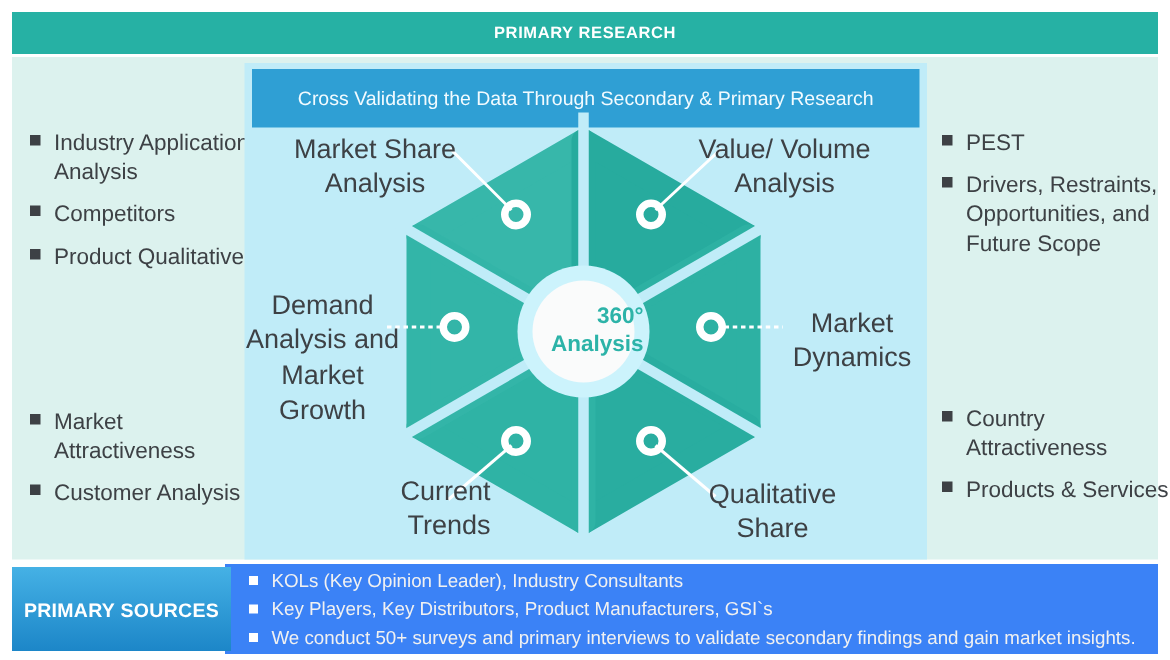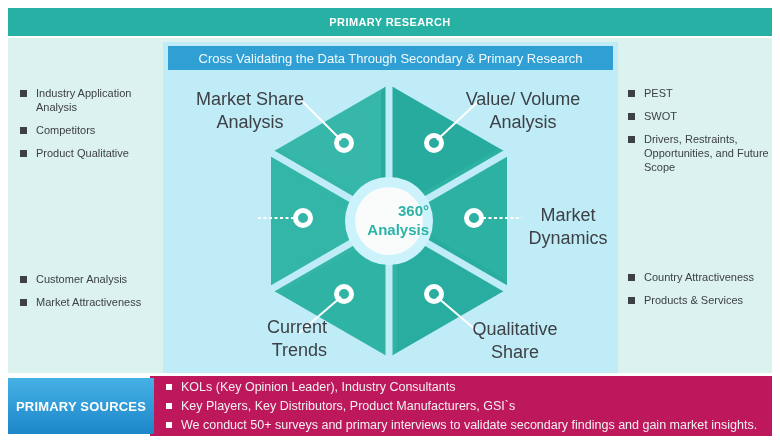--- a/index.html
+++ b/index.html
@@ -9,49 +9,49 @@
   
   .top-bar{position:absolute;left:8px;top:8px;width:764px;height:28px;background:#26b1a4;
            display:flex;align-items:center;justify-content:center;}
   .top-bar span{color:#ffffff;font-size:11px;font-weight:bold;letter-spacing:.4px;}
 
   
   .outer-panel{position:absolute;left:8px;top:38px;width:764px;height:335px;background:#dcf2ee;}
 
   
   .side-list{position:absolute;margin:0;padding:0;list-style:none;width:152px;}
-  .side-list li{display:flex;gap:9px;margin-bottom:9px;font-size:11px;line-height:1.28;color:#3d4145;}
+  .side-list li{display:flex;gap:9px;margin-bottom:9px;font-size:15px;line-height:1.28;color:#3d4145;}
   .sq{width:7px;height:7px;background:#3d4145;margin-top:4px;flex:0 0 auto;}
   .pos-lt{left:12px;top:48px;}
   .pos-lb{left:12px;top:234px;}
   .pos-rt{left:620px;top:48px;}
   .pos-rb{left:620px;top:232px;}
 
   
   .inner-panel{position:absolute;left:155px;top:4px;width:455px;height:331px;background:#c0ecf8;}
-  .diagram-title{position:absolute;left:5px;top:4px;right:5px;height:24px;background:#2f9fd4;
+  .diagram-title{position:absolute;left:5px;top:4px;right:5px;height:39px;background:#2f9fd4;
                  display:flex;align-items:center;justify-content:center;}
   .diagram-title span{color:#f2fbff;font-size:13px;}
 
   .hex-svg{position:absolute;left:66px;top:27px;}
 
   .center-label{position:absolute;left:186px;top:160px;width:80px;text-align:right;
                 color:#2cb3a8;font-weight:bold;font-size:15px;line-height:1.25;}
 
   .seg-label{position:absolute;text-align:center;font-size:18px;line-height:1.3;color:#3d4145;
              white-space:pre-line;}
   .lab-ms{left:17px;top:46px;width:140px;}
   .lab-vv{left:290px;top:46px;width:140px;}
   .lab-dm{left:-4px;top:150px;width:112px;}
   .lab-md{left:350px;top:162px;width:110px;}
   .lab-ct{left:54px;top:274px;width:110px;text-align:right;}
   .lab-qd{left:297px;top:276px;width:110px;}
 
   
-  .dark-box{position:absolute;left:150px;top:376px;width:622px;height:60px;background:#be185d;
+  .dark-box{position:absolute;left:150px;top:376px;width:622px;height:60px;background:#3b82f6;
             display:flex;align-items:center;}
   .dark-box ul{margin:0;padding:0 10px 0 16px;list-style:none;}
   .dark-box li{display:flex;gap:9px;font-size:12.5px;line-height:1.52;color:#f1f1f1;}
   .sq-w{width:6px;height:6px;background:#ffffff;margin-top:6px;flex:0 0 auto;}
   .blue-box{position:absolute;left:8px;top:378px;width:146px;height:56px;
             background:linear-gradient(#45b1e5,#1c86c8);
             display:flex;align-items:center;justify-content:center;}
   .blue-box span{color:#ffffff;font-size:13px;font-weight:bold;letter-spacing:.2px;}
 </style>
 </head>
@@ -75,36 +75,32 @@
           <span>Competitors</span>
         </li>
       <li>
           <span class="sq"></span>
           <span>Product Qualitative</span>
         </li>
     </ul>
     <ul class="side-list pos-lb">
       <li>
           <span class="sq"></span>
+          <span>Market Attractiveness</span>
+        </li>
+      <li>
+          <span class="sq"></span>
           <span>Customer Analysis</span>
         </li>
-      <li>
-          <span class="sq"></span>
-          <span>Market Attractiveness</span>
-        </li>
     </ul>
 
     <ul class="side-list pos-rt">
       <li>
           <span class="sq"></span>
           <span>PEST</span>
-        </li>
-      <li>
-          <span class="sq"></span>
-          <span>SWOT</span>
         </li>
       <li>
           <span class="sq"></span>
           <span>Drivers, Restraints, Opportunities, and Future Scope</span>
         </li>
     </ul>
     <ul class="side-list pos-rb">
       <li>
           <span class="sq"></span>
           <span>Country Attractiveness</span>
@@ -162,20 +158,23 @@
 
       <div class="center-label">
         <div>360°</div>
         <div>Analysis</div>
       </div>
 
       <div class="seg-label lab-ms">Market Share
 Analysis</div>
       <div class="seg-label lab-vv">Value/ Volume
 Analysis</div>
+      <div class="seg-label lab-dm">Demand
+Analysis and
+Market Growth</div>
       <div class="seg-label lab-md">Market
 Dynamics</div>
       <div class="seg-label lab-ct">Current
 Trends</div>
       <div class="seg-label lab-qd">Qualitative
 Share</div>
     </div>
   </div>
 
   <div class="dark-box">

